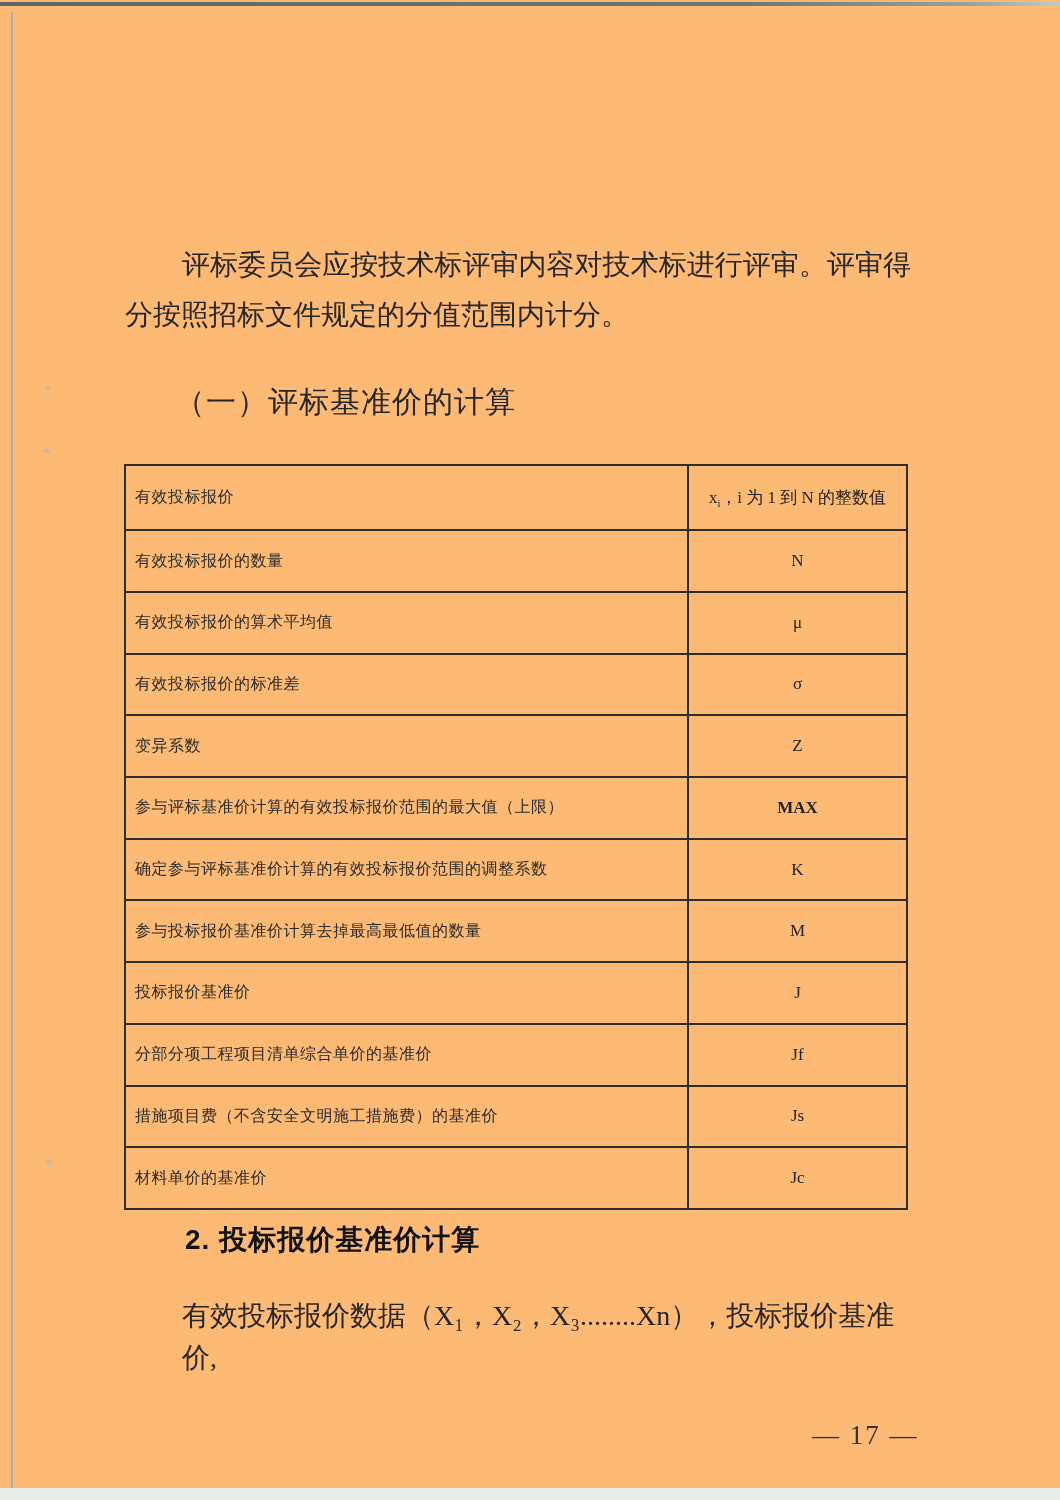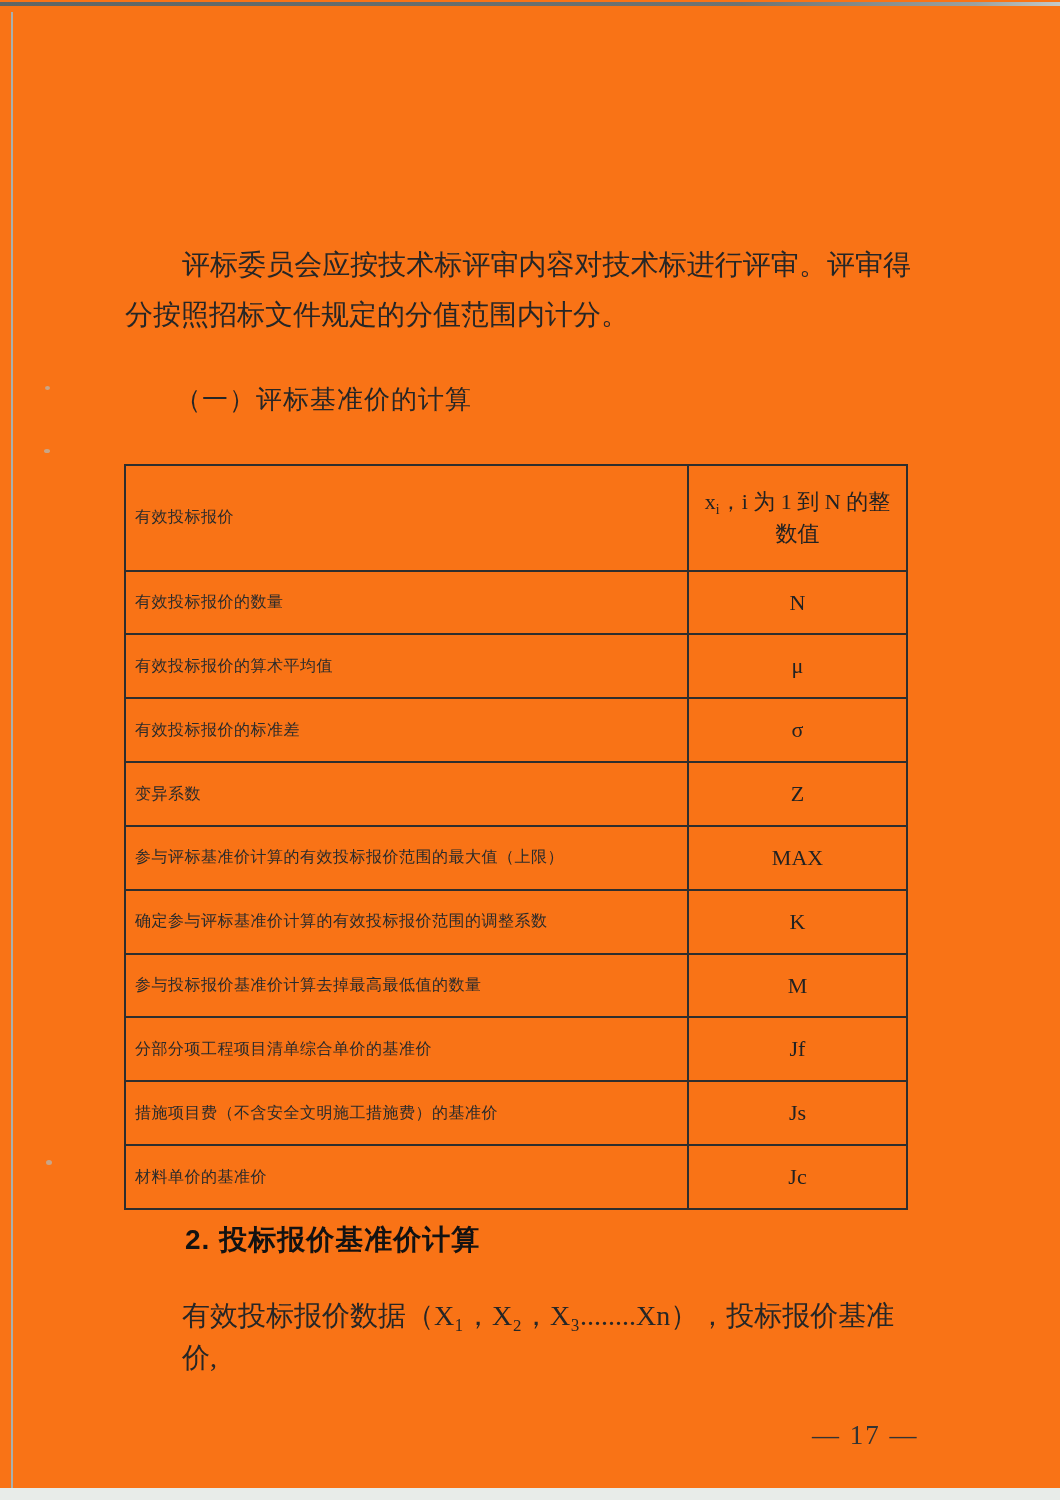--- a/index.html
+++ b/index.html
@@ -5,21 +5,21 @@
   html,body{margin:0;padding:0;}
   body{
     width:1060px;height:1500px;
     background:#ffffff;
     font-family:"Liberation Sans","DejaVu Sans",sans-serif;
     color:#2b2b2b;
     overflow:hidden;
   }
   .page{
     position:relative;width:1060px;height:1500px;
-    background:#f97316;
+    background:#fdba74;
   }
   
   .scan-top-line{
     position:absolute;left:0;top:2px;width:100%;height:4px;
     background:linear-gradient(to right,#5f6665 0%,#6e7473 70%,#9aa19f 92%,#c4c9c7 100%);
   }
   .scan-left-line{
     position:absolute;left:11px;top:12px;width:2px;height:1484px;
     background:#a9b0ae;
   }
@@ -39,21 +39,21 @@
     font-family:"Liberation Serif","DejaVu Serif",serif;
     color:#262626;
   }
   .h-section{
     position:absolute;left:167px;top:329px;
     font-size:28px;font-weight:700;letter-spacing:1.5px;
     color:#121212;
   }
   .h-sub{
     position:absolute;left:175px;top:382px;
-    font-size:26px;font-weight:400;letter-spacing:1px;
+    font-size:30px;font-weight:400;letter-spacing:1px;
     font-family:"Liberation Serif","DejaVu Serif",serif;
     color:#262626;
     text-align:right;
   }
   .h-defs{
     position:absolute;left:182px;top:426px;
     font-size:29px;font-weight:700;letter-spacing:1px;
     color:#121212;
   }
   .h-calc{
@@ -86,27 +86,27 @@
     border:2px solid #2e2e2e;
   }
   td.label-cell{
     width:548px;
     padding:2px 4px 2px 9px;
     font-size:16px;letter-spacing:0.5px;
     vertical-align:middle;text-align:left;
     color:#2b2b2b;
   }
   td.symbol-cell{
-    padding:13px;
-    font-size:22px;
+    padding:19px;
+    font-size:17px;
     vertical-align:middle;text-align:center;
     font-family:"Liberation Serif","DejaVu Serif",serif;
     color:#222;
   }
-  td.symbol-cell.emph{font-weight:400;}
+  td.symbol-cell.emph{font-weight:700;}
   td.symbol-cell sub{font-size:0.62em;}
 </style>
 </head>
 <body>
 
 <div class="page">
 
   <div class="scan-top-line"></div>
   <div class="scan-left-line"></div>
   <div class="scan-bottom-strip"></div>
@@ -149,20 +149,24 @@
           </tr>
           <tr>
             <td class="label-cell">确定参与评标基准价计算的有效投标报价范围的调整系数</td>
             <td class="symbol-cell">K</td>
           </tr>
           <tr>
             <td class="label-cell">参与投标报价基准价计算去掉最高最低值的数量</td>
             <td class="symbol-cell">M</td>
           </tr>
           <tr>
+            <td class="label-cell">投标报价基准价</td>
+            <td class="symbol-cell">J</td>
+          </tr>
+          <tr>
             <td class="label-cell">分部分项工程项目清单综合单价的基准价</td>
             <td class="symbol-cell">Jf</td>
           </tr>
           <tr>
             <td class="label-cell">措施项目费（不含安全文明施工措施费）的基准价</td>
             <td class="symbol-cell">Js</td>
           </tr>
           <tr>
             <td class="label-cell">材料单价的基准价</td>
             <td class="symbol-cell">Jc</td>

